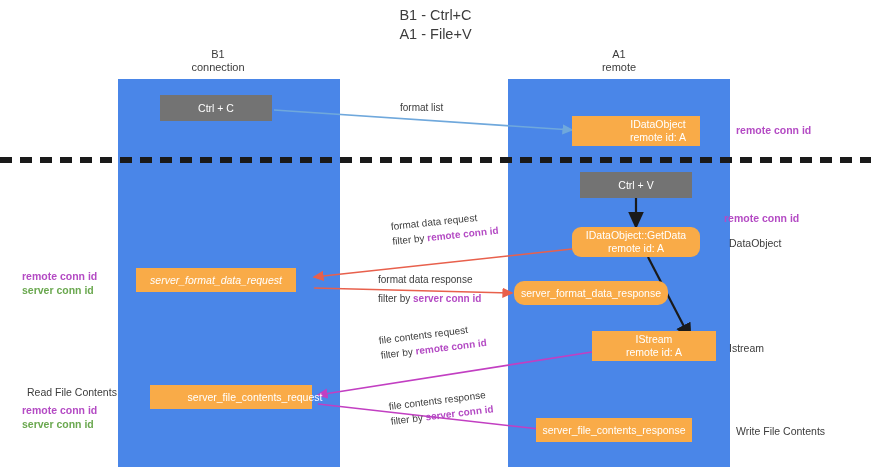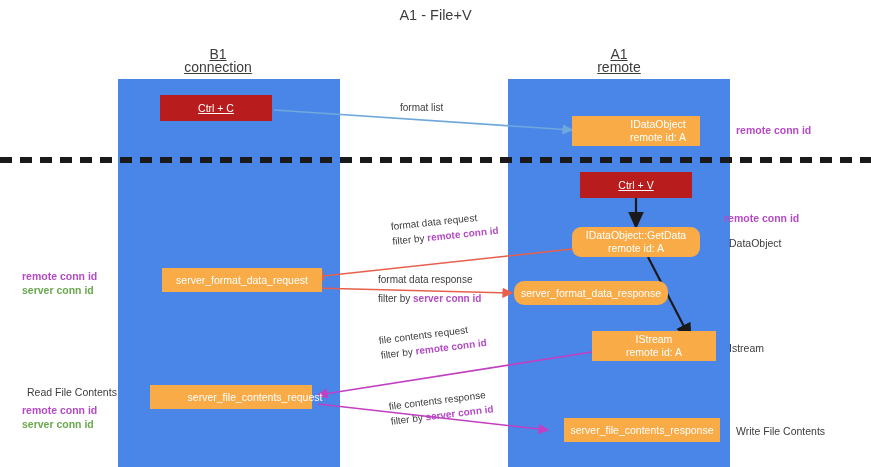--- a/index.html
+++ b/index.html
@@ -12,39 +12,39 @@
   #stage{position:absolute;left:0;top:0;width:871px;height:467px;}
 
   
   .title{
     position:absolute;left:0;top:6px;width:871px;text-align:center;
     font-size:14.5px;line-height:19px;color:#3c3c3c;
   }
 
   
   .col-head{
-    position:absolute;text-align:center;font-size:14px;line-height:13px;color:#3c3c3c;text-decoration:underline;
+    position:absolute;text-align:center;font-size:11px;line-height:13px;color:#3c3c3c;
   }
   .col{
     position:absolute;background:#4a86e8;
   }
 
   
   .dashed{
     position:absolute;left:0;top:157px;width:871px;height:6px;
     background:repeating-linear-gradient(to right,#1a1a1a 0px,#1a1a1a 12px,rgba(0,0,0,0) 12px,rgba(0,0,0,0) 20px);
   }
 
   
   .node{
     position:absolute;box-sizing:border-box;
     display:flex;flex-direction:column;align-items:center;justify-content:center;
     color:#ffffff;font-size:10.5px;line-height:13px;text-align:center;
   }
-  .node.green{background:#b91c1c;text-decoration:underline;}
+  .node.green{background:#737373;}
   .node.orange{background:#f9ab48;}
   .node .l2{display:block;}
 
   
   .glabel{
     position:absolute;font-size:10px;line-height:15px;color:#3c3c3c;
     white-space:nowrap;transform-origin:left top;
   }
   .glabel .hi-purple{color:#b44bc4;font-weight:bold;}
 
@@ -57,20 +57,21 @@
   .anno.plain{color:#3c3c3c;}
 
   svg.edges{position:absolute;left:0;top:0;width:871px;height:467px;pointer-events:none;}
 </style>
 </head>
 <body>
 
 <div id="stage">
 
   <div class="title">
+    <div>B1 - Ctrl+C</div>
     <div>A1 - File+V</div>
   </div>
 
   <div class="col-head" style="left:158px;top:48px;width:120px;">
     <div>B1</div>
     <div>connection</div>
   </div>
   <div class="col-head" style="left:559px;top:48px;width:120px;">
     <div>A1</div>
     <div>remote</div>
@@ -123,38 +124,38 @@
 
   <div class="node green" style="left:580px;top:172px;width:112px;height:26px;">
     <span>Ctrl + V</span>
   </div>
 
   <div class="node orange" style="left:572px;top:227px;width:128px;height:30px;border-radius:9px;">
     <span>IDataObject::GetData</span>
     <span class="l2">remote id: A</span>
   </div>
 
-  <div class="node orange" style="left:162px;top:268px;width:160px;height:24px;">
+  <div class="node orange" style="left:136px;top:268px;width:160px;height:24px;font-style:italic;">
     <span>server_format_data_request</span>
   </div>
 
   <div class="node orange" style="left:514px;top:281px;width:154px;height:24px;border-radius:10px;">
     <span>server_format_data_response</span>
   </div>
 
   <div class="node orange" style="left:592px;top:331px;width:124px;height:30px;">
     <span>IStream</span>
     <span class="l2">remote id: A</span>
   </div>
 
   <div class="node orange" style="left:150px;top:385px;width:162px;height:24px;padding-left:48px;">
     <span>server_file_contents_request</span>
   </div>
 
-  <div class="node orange" style="left:564px;top:418px;width:156px;height:24px;">
+  <div class="node orange" style="left:536px;top:418px;width:156px;height:24px;">
     <span>server_file_contents_response</span>
   </div>
 
   <div class="glabel" style="left:400px;top:100px;">
     <span>format list</span>
   </div>
 
   <div class="glabel" style="left:390px;top:219px;transform:rotate(-6deg);">
     <div>format data request</div>
     <div><span>filter by </span><span class="hi-purple">remote conn id</span></div>

